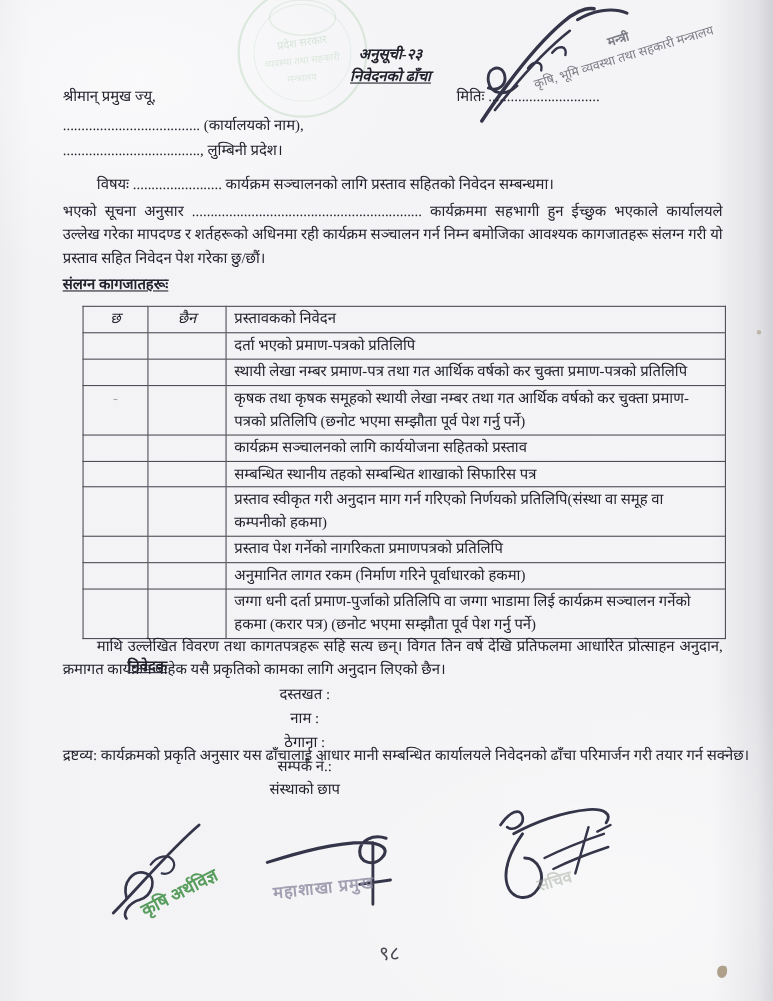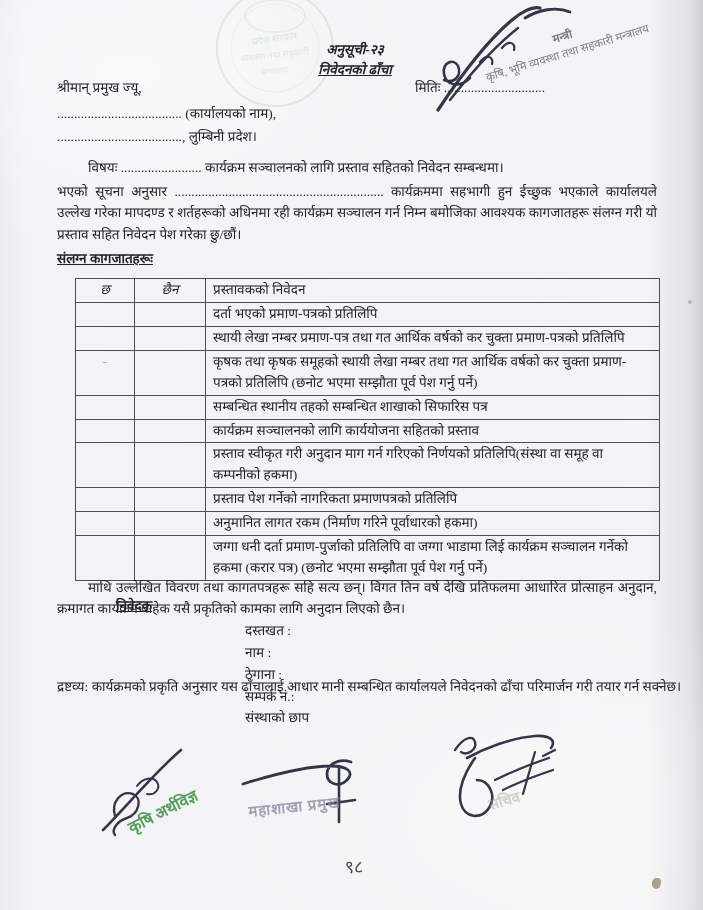--- a/index.html
+++ b/index.html
@@ -109,26 +109,26 @@
         <td>स्थायी लेखा नम्बर प्रमाण-पत्र तथा गत आर्थिक वर्षको कर चुक्ता प्रमाण-पत्रको प्रतिलिपि</td>
       </tr>
       <tr>
         <td class="c-yes center faint-mark">-</td>
         <td class="c-no"></td>
         <td>कृषक तथा कृषक समूहको स्थायी लेखा नम्बर तथा गत आर्थिक वर्षको कर चुक्ता प्रमाण-पत्रको प्रतिलिपि (छनोट भएमा सम्झौता पूर्व पेश गर्नु पर्ने)</td>
       </tr>
       <tr>
         <td class="c-yes"></td>
         <td class="c-no"></td>
-        <td>सम्बन्धित स्थानीय तहको सम्बन्धित शाखाको सिफारिस पत्र</td>
+        <td>कार्यक्रम सञ्चालनको लागि कार्ययोजना सहितको प्रस्ताव</td>
       </tr>
       <tr>
         <td class="c-yes"></td>
         <td class="c-no"></td>
-        <td>कार्यक्रम सञ्चालनको लागि कार्ययोजना सहितको प्रस्ताव</td>
+        <td>सम्बन्धित स्थानीय तहको सम्बन्धित शाखाको सिफारिस पत्र</td>
       </tr>
       <tr>
         <td class="c-yes"></td>
         <td class="c-no"></td>
         <td>प्रस्ताव स्वीकृत गरी अनुदान माग गर्न गरिएको निर्णयको प्रतिलिपि(संस्था वा समूह वा कम्पनीको हकमा)</td>
       </tr>
       <tr>
         <td class="c-yes"></td>
         <td class="c-no"></td>
         <td>प्रस्ताव पेश गर्नेको नागरिकता प्रमाणपत्रको प्रतिलिपि</td>
@@ -143,21 +143,21 @@
         <td class="c-no"></td>
         <td>जग्गा धनी दर्ता प्रमाण-पुर्जाको प्रतिलिपि वा जग्गा भाडामा लिई कार्यक्रम सञ्चालन गर्नेको हकमा (करार पत्र) (छनोट भएमा सम्झौता पूर्व पेश गर्नु पर्ने)</td>
       </tr>
     </tbody>
   </table>
 
   <div class="abs para just" style="left:57px;top:553px;width:600px;text-indent:31px;margin-top:24px;">माथि उल्लेखित विवरण तथा कागतपत्रहरू सहि सत्य छन्। विगत तिन वर्ष देखि प्रतिफलमा आधारित प्रोत्साहन अनुदान, क्रमागत कार्यक्रम बाहेक यसै प्रकृतिको कामका लागि अनुदान लिएको छैन।</div>
 
   <div class="abs bold ul" style="left:68px;top:596px;padding-left:48px;">निवेदक</div>
 
-  <div class="abs" style="left:245px;top:620px;line-height:1.62;">
+  <div class="abs" style="left:245px;top:620px;line-height:1.62;text-align:center;">
     <div>दस्तखत :</div>
     <div>नाम :</div>
     <div>ठेगाना :</div>
     <div>सम्पर्क नं.:</div>
     <div>संस्थाको छाप</div>
   </div>
 
   <div class="abs para just" style="left:57px;top:676px;width:610px;padding-left:31px;text-indent:-31px;">द्रष्टव्य: कार्यक्रमको प्रकृति अनुसार यस ढाँचालाई आधार मानी सम्बन्धित कार्यालयले निवेदनको ढाँचा परिमार्जन गरी तयार गर्न सक्नेछ।</div>
 
   <svg class="abs sig" style="left:85px;top:738px;width:150px;height:100px;" viewBox="0 0 150 100">

